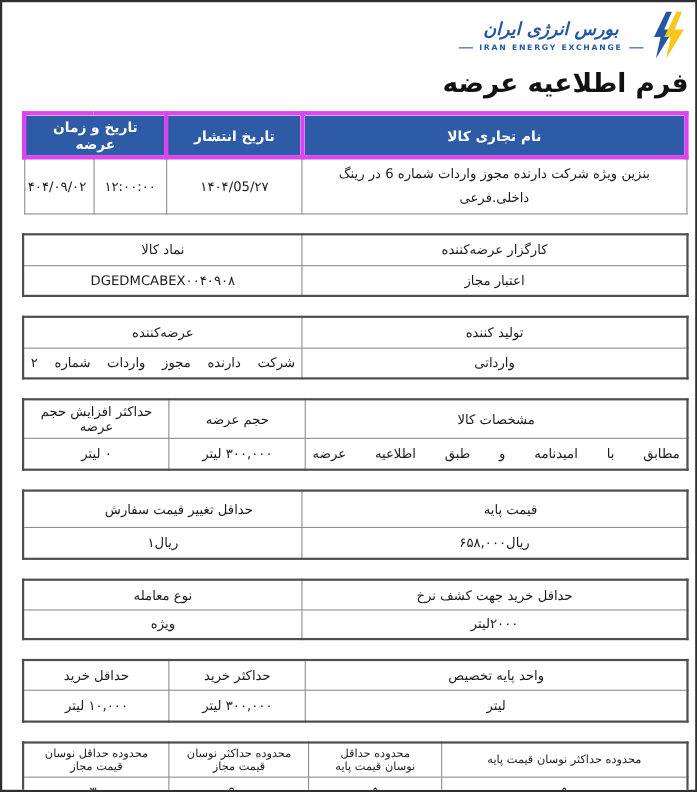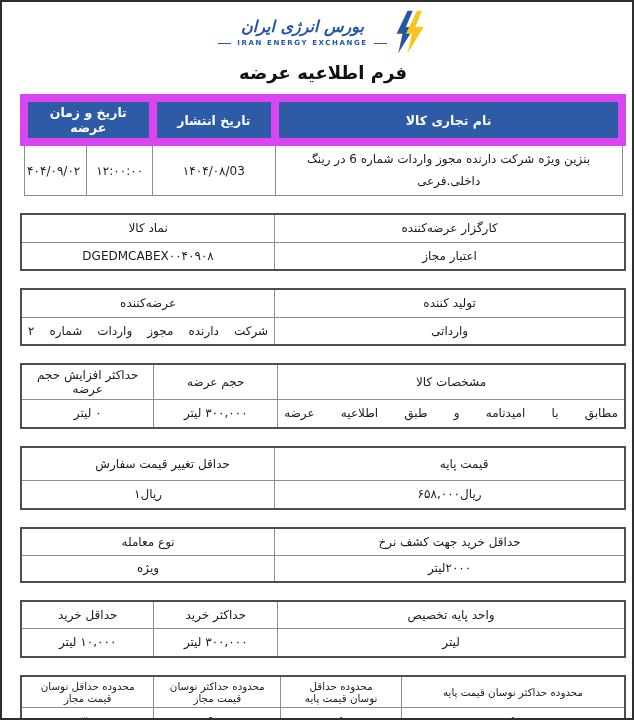--- a/index.html
+++ b/index.html
@@ -9,29 +9,29 @@
     margin: 0;
     background: #ffffff;
     border: 2px solid #2f2f2f;
     font-family: "DejaVu Sans", "Liberation Sans", sans-serif;
     color: #1b1b1b;
     overflow: hidden;
   }
   .page { padding: 2px 6px 0 18px; }
 
   
-  .hdr { text-align: center; padding-top: 2px; }
+  .hdr { text-align: right; padding-top: 2px; }
   .logo { display: inline-flex; align-items: center; gap: 7px; direction: ltr; height: 52px; }
   .logo-text { display: flex; flex-direction: column; align-items: center; gap: 3px; }
   .logo-fa { color: var(--logo-blue, #2456a4); font-size: 16px; font-weight: bold; font-style: italic; }
   .logo-en-wrap { display: flex; align-items: center; gap: 6px; }
   .rule { width: 13px; height: 1px; background: var(--logo-blue, #2456a4); }
   .logo-en { color: var(--logo-blue, #2456a4); font-size: 7px; font-weight: bold; letter-spacing: 1.6px; white-space: nowrap; }
   .bolt { width: 34px; height: 46px; }
-  .title { font-size: 18px; font-weight: bold; margin: 4px 0 11px 0; color: #111; }
+  .title { font-size: 24px; font-weight: bold; margin: 4px 0 11px 0; color: #111; }
 
   
   table.tbl {
     width: 100%;
     border-collapse: collapse;
     table-layout: fixed;
     direction: rtl;
     margin-bottom: 17px;
     background: #fff;
   }
@@ -47,21 +47,21 @@
   }
   table.gray { border: 2px solid #4e4e4e; }
 
   
   table.t-blue { border: none; }
   .t-blue th {
     background: var(--header-blue, #2d5ba6);
     color: #fff;
     font-weight: bold;
     font-size: 12.5px;
-    border: 8px solid #d946ef;
+    border: 4px solid #d946ef;
     height: 23px;
   }
   .t-blue td { height: 24px; }
   .name-cell { text-align: justify; padding: 5px 10px; line-height: 1.8; }
 
   
   .jl { text-align: justify; text-align-last: justify; padding: 0 13px; margin-top: 27px; }
 
   .t5 th { height: 34px; padding-left: 35px; }
   .t6 td { height: 26px; }
@@ -98,21 +98,21 @@
         <col style="width:10.5%">
       </colgroup>
     <tbody>
         <tr>
       <th>نام تجاری کالا</th>
       <th>تاریخ انتشار</th>
       <th colspan="2">تاریخ و زمان عرضه</th>
     </tr>
     <tr>
       <td class="name-cell">بنزین ویژه شرکت دارنده مجوز واردات شماره 6 در رینگ داخلی.فرعی</td>
-      <td>۱۴۰۴/۰۸/03</td>
+      <td>۱۴۰۴/05/۲۷</td>
       <td>۱۲:۰۰:۰۰</td>
       <td>۱۴۰۴/۰۹/۰۲</td>
     </tr>
   </tbody>
     </table>
 
   <table class="tbl gray">
     <colgroup>
         <col style="width:58%">
         <col style="width:42%">

